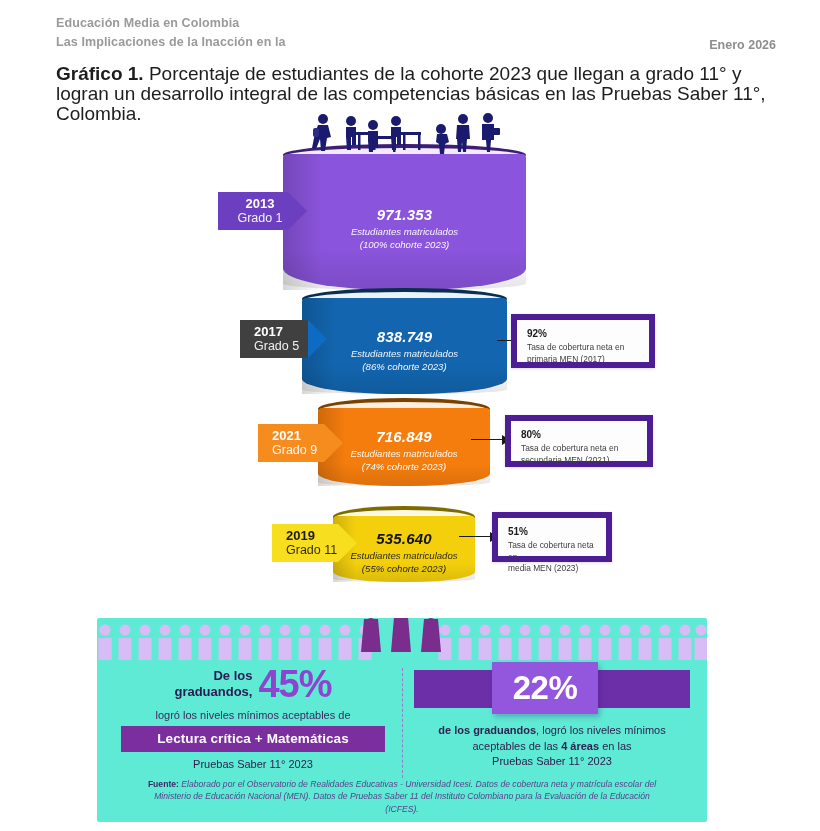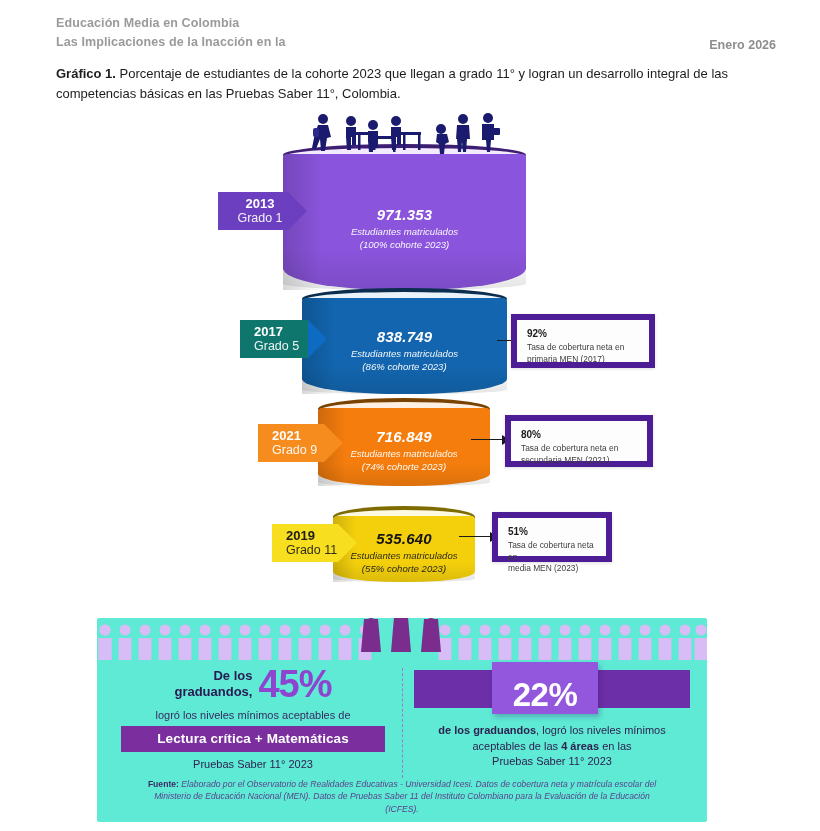--- a/index.html
+++ b/index.html
@@ -19,21 +19,21 @@
   }
   .hdr-title span{display:block;}
   .hdr-date{
     position:absolute;right:0;top:24px;font-size:12.5px;font-weight:bold;
     color:#8e8e8e;
   }
 
   
   .caption{
     position:absolute;left:56px;top:64px;width:724px;
-    font-size:13px;line-height:20px;color:#1d1d1d;
+    font-size:19px;line-height:20px;color:#1d1d1d;
   }
   .caption b{font-weight:bold;}
 
   
   .funnel{position:absolute;left:0;top:108px;width:820px;height:480px;}
 
   .seg{position:absolute;font-style:italic;}
   
   .rim{
     position:absolute;left:0;top:0;width:100%;height:22px;border-radius:50%;
@@ -116,21 +116,21 @@
     margin:5px 14px 0 14px;background:#7b2f9e;color:#fff;
     font-size:13.5px;font-weight:bold;padding:5px 0 6px 0;letter-spacing:.1px;
   }
   .l-foot{font-size:11px;color:#2f2150;margin-top:6px;}
 
   .right-col{position:absolute;left:310px;top:44px;width:290px;text-align:center;}
   .bar-wrap{position:relative;height:52px;width:276px;margin:0 auto;}
   .bar-dark{position:absolute;left:0;top:8px;width:276px;height:38px;background:#6c2fa8;}
   .bar-lite{
     position:absolute;left:78px;top:0;width:106px;height:52px;background:#9257dd;
-    display:flex;align-items:flex-end;justify-content:center;
+    display:flex;align-items:center;justify-content:center;
     box-shadow:2px 3px 5px rgba(60,20,110,.28);
   }
   .bar-lite span{font-size:33px;font-weight:bold;color:#ffffff;letter-spacing:-.5px;}
   .r-sub{font-size:11px;line-height:15.5px;color:#2f2150;margin-top:9px;}
   .r-sub b{font-weight:bold;}
 
   .source{
     position:absolute;left:40px;top:160px;width:530px;text-align:center;
     font-size:8.6px;line-height:12.4px;color:#5a3f8c;font-style:italic;
   }
@@ -224,21 +224,21 @@
       <div class="rim-hi" style="background:#eaf2fa;"></div>
       <div class="barrel" style="height:96px;background:#1265AE;"></div>
       <div class="seg-txt" style="top:40px;">
         <div class="seg-num">838.749</div>
         <div class="seg-sub">
           <div>Estudiantes matriculados</div>
           <div>(86% cohorte 2023)</div>
         </div>
       </div>
     </div>
-    <div class="tag" style="left:240px;top:212px;width:68px;background:#0f766e;">
+    <div class="tag" style="left:240px;top:212px;width:68px;background:#404040;">
       <div class="y">2017</div>
       <div class="g">Grado 5</div>
       <div class="point" style="border-left:19px solid #0E6BC4;"></div>
     </div>
     <div class="arrow" style="left:497px;top:228px;width:40px;">
       <div class="ln" style="width:32px;"></div>
         <div class="hd" style="left:31px;"></div>
     </div>
     <div class="callout" style="left:511px;top:206px;width:144px;height:54px;">
       <div class="pc">92%</div>

